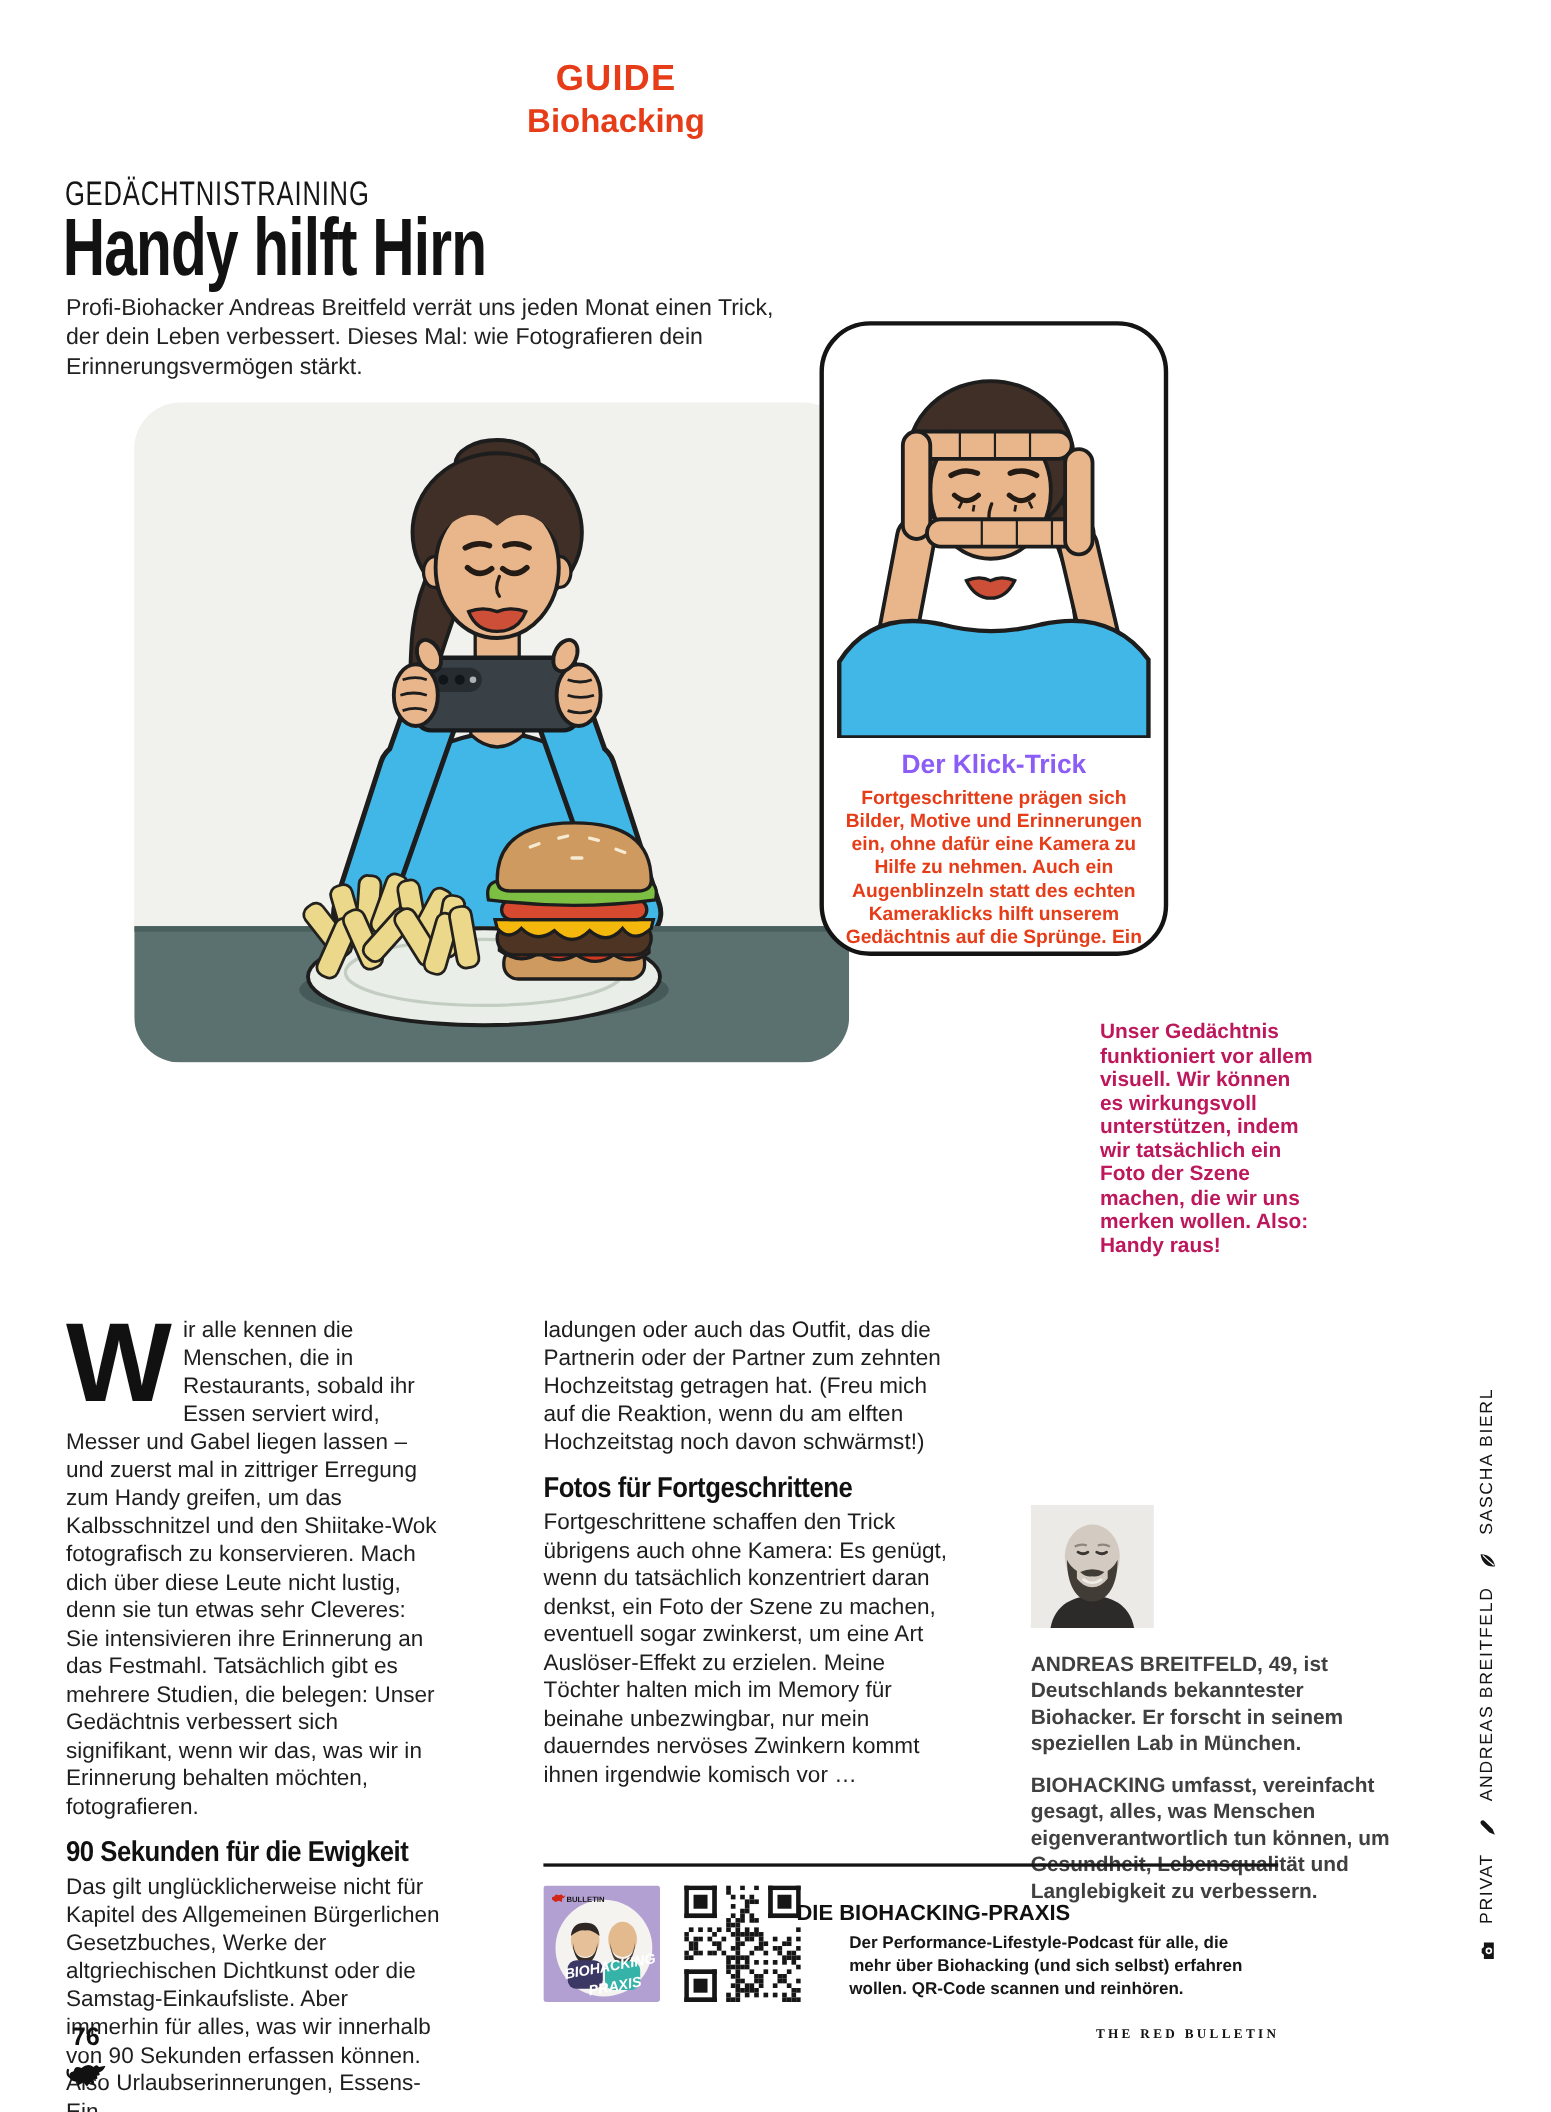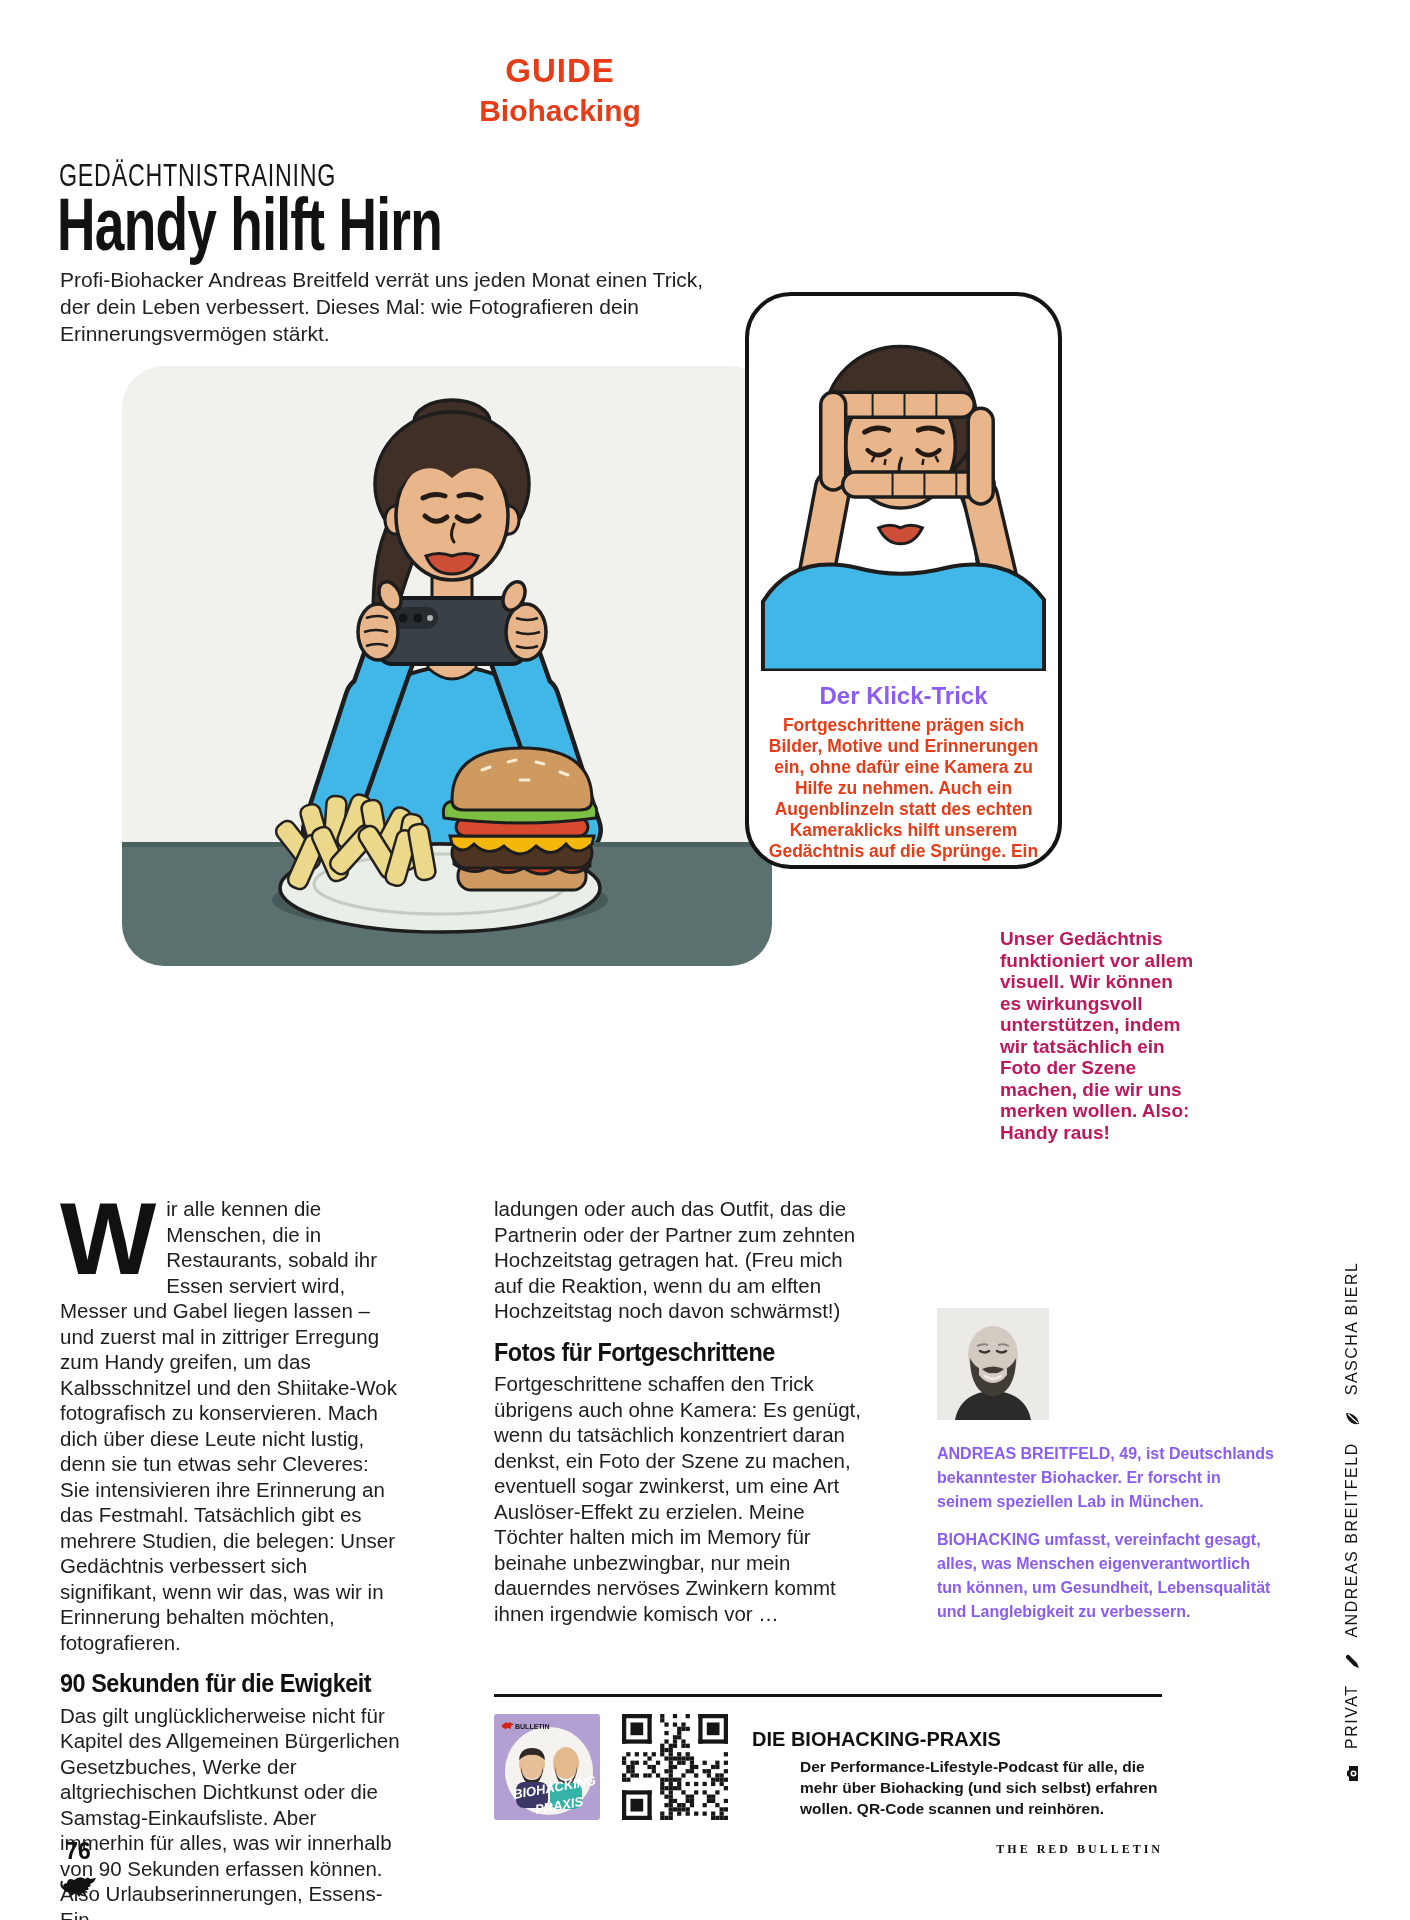--- a/index.html
+++ b/index.html
@@ -39,31 +39,31 @@
   .col{position:absolute;top:1196px;font-size:20.5px;line-height:25.5px;color:#1e1e1e;}
   .col1{left:60px;width:344px;}
   .col2{left:494px;width:372px;}
   .col p{margin:0;}
   .dropcap{float:left;font-weight:bold;font-size:102px;line-height:80px;
            padding:3px 10px 0 0;color:#111;}
   .subhead{margin:16px 0 6px;font-size:26px;font-weight:bold;letter-spacing:-.5px;
            color:#111;transform:scaleX(.9);transform-origin:left;white-space:nowrap;}
 
   
-  .bio{position:absolute;left:937px;top:1308px;width:342px;
-       font-weight:bold;font-size:16px;line-height:24px;color:#8b5cf6;}
+  .bio{position:absolute;left:937px;top:1368px;width:342px;
+       font-weight:bold;font-size:19px;line-height:24px;color:#404040;}
   .bio-photo{width:112px;height:112px;margin-bottom:22px;}
   .bio p{margin:0 0 14px;}
 
   .rule{position:absolute;left:494px;top:1694px;width:668px;height:2.5px;background:#141414;}
 
   
   .podcast-cover{position:absolute;left:494px;top:1714px;width:106px;height:106px;}
   .qr{position:absolute;left:622px;top:1714px;width:106px;height:106px;}
-  .podcast-text{position:absolute;left:752px;top:1728px;width:426px;}
+  .podcast-text{position:absolute;left:724px;top:1728px;width:426px;}
   .pod-title{font-weight:bold;font-size:20px;margin-bottom:5px;color:#111;}
   .pod-body{font-weight:bold;font-size:15.5px;line-height:21px;color:#161616;margin-left:48px;}
 
   
   .credits{position:absolute;left:1132px;top:1551px;width:440px;height:22px;
            transform:rotate(-90deg);display:flex;align-items:center;gap:16px;
            font-size:16px;letter-spacing:1.5px;color:#141414;white-space:nowrap;}
   .credits .ic{display:inline-flex;align-items:center;}
 
   

